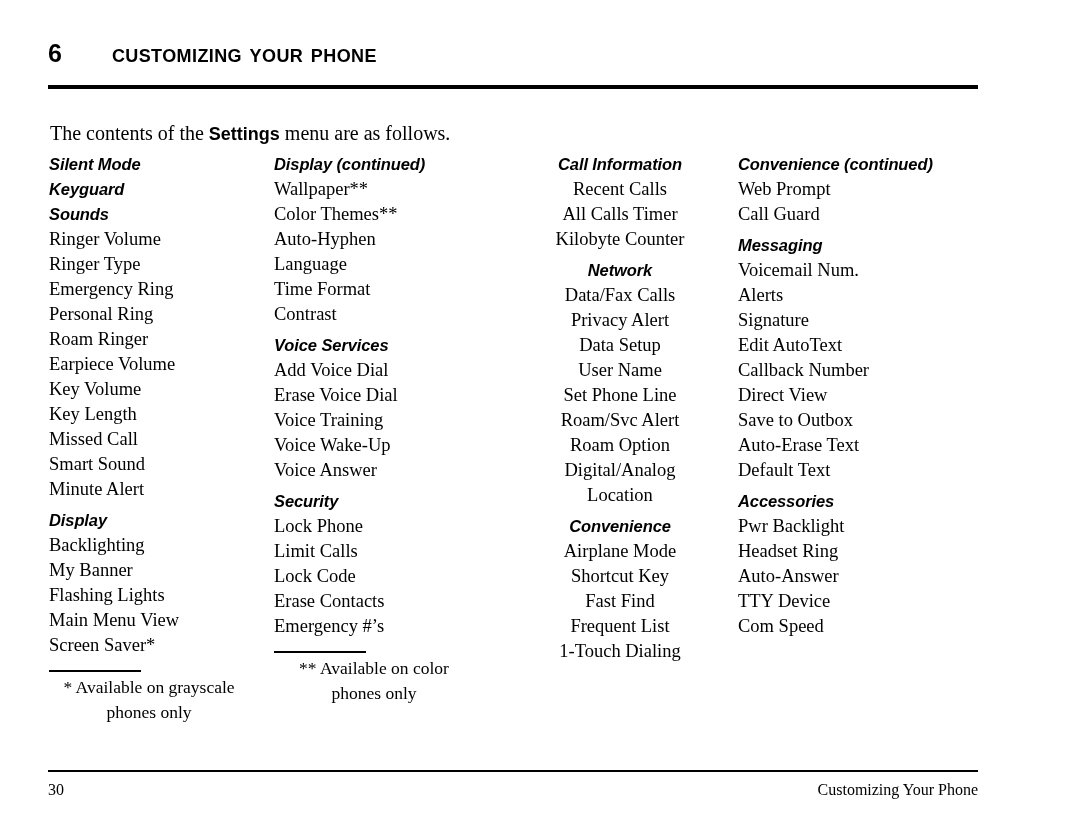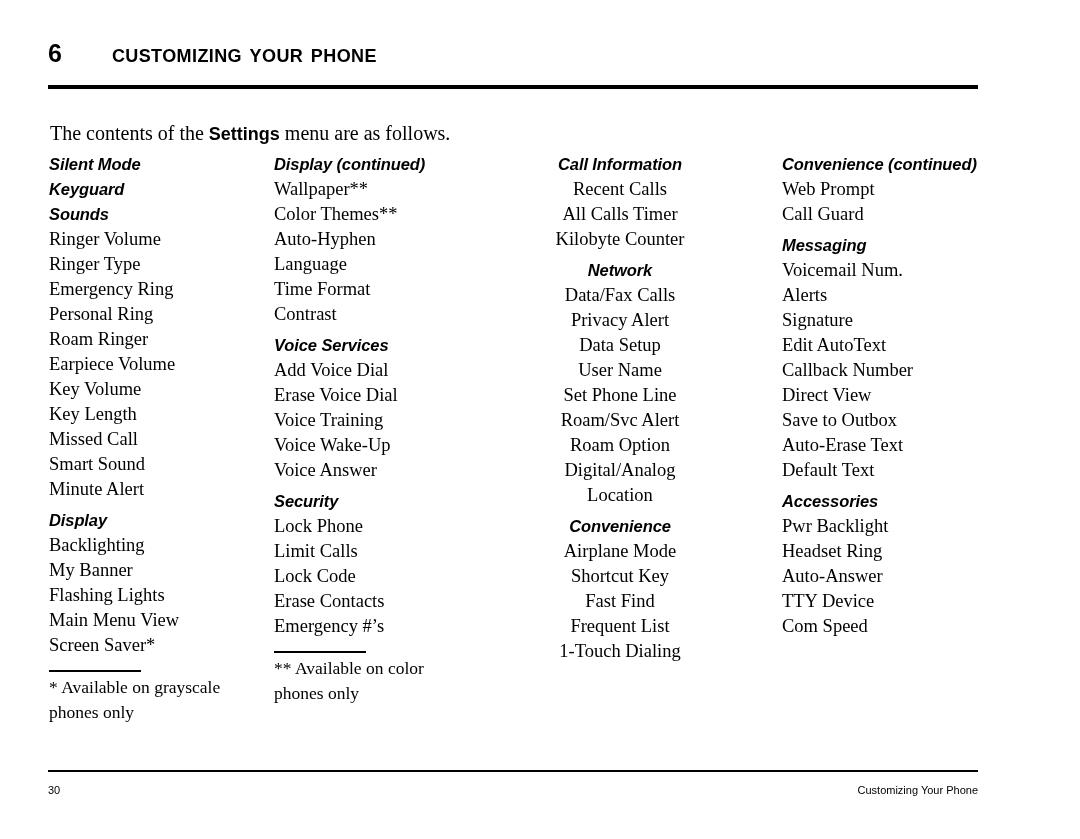--- a/index.html
+++ b/index.html
@@ -76,21 +76,21 @@
     top: 152px;
     width: 1080px;
   }
   .column {
     position: absolute;
     top: 0;
   }
   .col-1 { left: 49px;  width: 225px; }
   .col-2 { left: 274px; width: 225px; }
   .col-3 { left: 505px; width: 230px; text-align: center; }
-  .col-4 { left: 782px; width: 240px; }
+  .col-4 { left: 738px; width: 240px; }
 
   .grp-heading {
     font-family: "Liberation Sans", "DejaVu Sans", sans-serif;
     font-weight: bold;
     font-size: 16.5px;
     line-height: 25px;
     white-space: nowrap;
     letter-spacing: -0.1px;
     font-style: italic;
   }
@@ -100,20 +100,21 @@
   .entry {
     font-family: "Liberation Serif", "DejaVu Serif", serif;
     font-size: 18.5px;
     line-height: 25px;
     white-space: nowrap;
   }
 
   
   .footnote {
     margin-top: 12px;
+    text-align: center;
   }
   .footnote-rule {
     width: 92px;
     height: 2px;
     background: #000000;
     margin-bottom: 3px;
   }
   .footnote-text {
     font-family: "Liberation Serif", "DejaVu Serif", serif;
     font-size: 17.5px;
@@ -131,22 +132,22 @@
     background: #000000;
   }
   .footer {
     position: absolute;
     left: 48px;
     top: 778px;
     width: 930px;
     display: flex;
     justify-content: space-between;
     align-items: center;
-    font-family: Liberation Sans, sans-serif;
-    font-size: 11px;
+    font-family: Liberation Serif, serif;
+    font-size: 16px;
     line-height: 24px;
   }
 </style>
 </head>
 <body>
 
 <div class="page-header">
   <div class="chapter-line">
     <span class="chapter-num">6</span>
     <span class="chapter-title">Customizing Your Phone</span>

